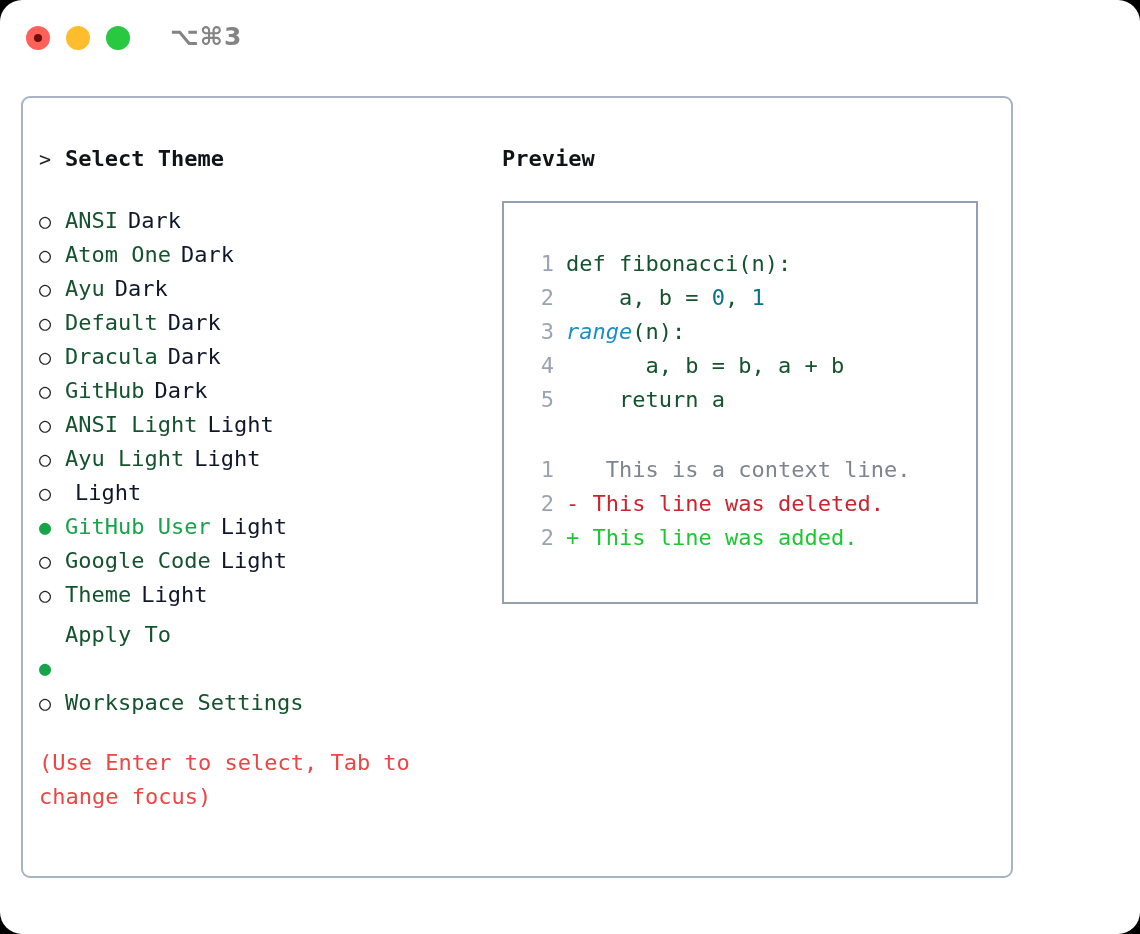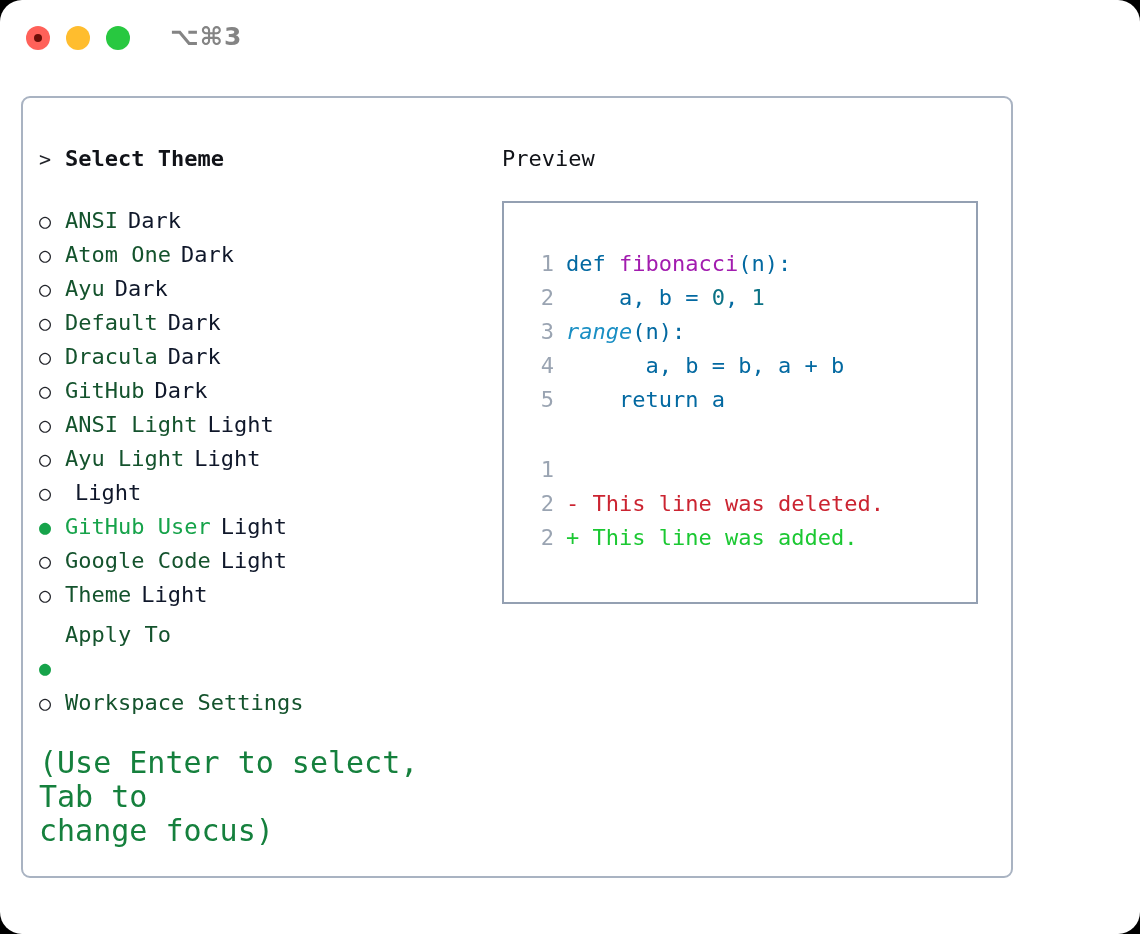--- a/index.html
+++ b/index.html
@@ -106,36 +106,36 @@
   .label.sel { color: #16a34a; }
   .badge {
     color: #0f172a;
     margin-left: 10px;
     margin-top: 28px;
   }
   .spacer-md { height: 34px; }
 
   .hint {
     margin-top: 22px;
-    font-size: 30px;
+    font-size: 22px;
     line-height: 34px;
-    color: #15803d;
+    color: #ef4444;
     width: 415px;
     white-space: pre-wrap;
   }
 
   
   .right-col {
     position: absolute;
     left: 479px; top: 48px;
     width: 490px;
   }
   .preview-title {
     font-size: 22px;
-    font-weight: 400;
+    font-weight: 700;
     color: #111318;
     height: 34px;
   }
   .preview-box {
     margin-top: 21px;
     width: 476px;
     height: 403px;
     border: 2px solid #94a0b2;
     box-sizing: border-box;
     background: #ffffff;
@@ -149,22 +149,22 @@
     white-space: pre;
   }
   .lineno {
     display: inline-block;
     width: 32px;
     flex: 0 0 32px;
     text-align: right;
     margin-right: 12px;
     color: #9aa4b2;
   }
-  .code-text { color: #0369a1; }
-  .tok-fn   { color: #a21caf; }
+  .code-text { color: #14532d; }
+  .tok-fn   { color: #14532d; }
   .tok-num  { color: #0b7285; }
   .tok-call { color: #1a8fc4; font-style: italic; }
   .diff-ctx { color: #7d8590; }
   .diff-del { color: #cb2431; }
   .diff-add { color: #1bc832; }
   .gap-line { height: 36px; }
 </style>
 </head>
 <body>
 
@@ -221,21 +221,21 @@
       <div class="preview-box">
         <div id="code-block">
             <div class="code-line"><span class="lineno">1</span><span class="code-text">def </span><span class="tok-fn">fibonacci</span><span class="code-text">(n):</span></div>
             <div class="code-line"><span class="lineno">2</span><span class="code-text">    a, b = </span><span class="tok-num">0</span><span class="code-text">, </span><span class="tok-num">1</span></div>
             <div class="code-line"><span class="lineno">3</span><span class="tok-call">range</span><span class="code-text">(n):</span></div>
             <div class="code-line"><span class="lineno">4</span><span class="code-text">      a, b = b, a + b</span></div>
             <div class="code-line"><span class="lineno">5</span><span class="code-text">    return a</span></div>
           </div>
         <div class="gap-line"></div>
         <div id="diff-block">
-            <div class="code-line"><span class="lineno">1</span><span class="diff-ctx"> </span></div>
+            <div class="code-line"><span class="lineno">1</span><span class="diff-ctx"> </span><span class="diff-ctx">  This is a context line.</span></div>
             <div class="code-line"><span class="lineno">2</span><span class="diff-del">-</span><span class="diff-del"> This line was deleted.</span></div>
             <div class="code-line"><span class="lineno">2</span><span class="diff-add">+</span><span class="diff-add"> This line was added.</span></div>
           </div>
       </div>
     </div>
 
   </div>
 </div>
 
 </body></html>

